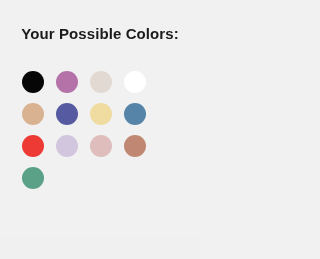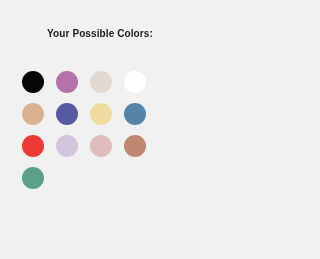--- a/index.html
+++ b/index.html
@@ -19,21 +19,21 @@
     height: 259px;
     box-sizing: border-box;
     background: #f1f1f1;
   }
   .page-title {
     position: absolute;
     top: 27px;
     left: 0;
     width: 200px;
     text-align: center;
-    font-size: 10px;
+    font-size: 15px;
     font-weight: bold;
     color: #1b1b1b;
     letter-spacing: 0.1px;
     line-height: 14px;
   }
   .swatch-grid {
     position: absolute;
     top: 66px;
     left: 22px;
     width: 160px;

